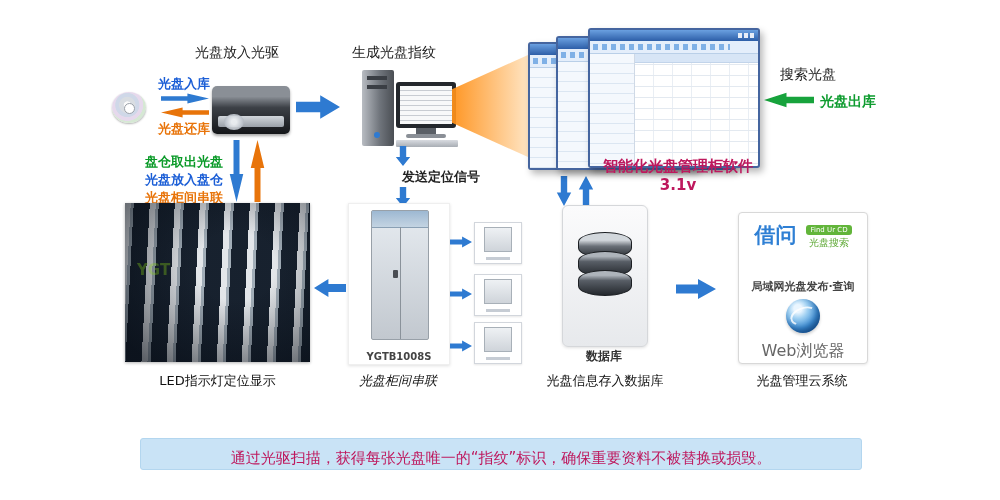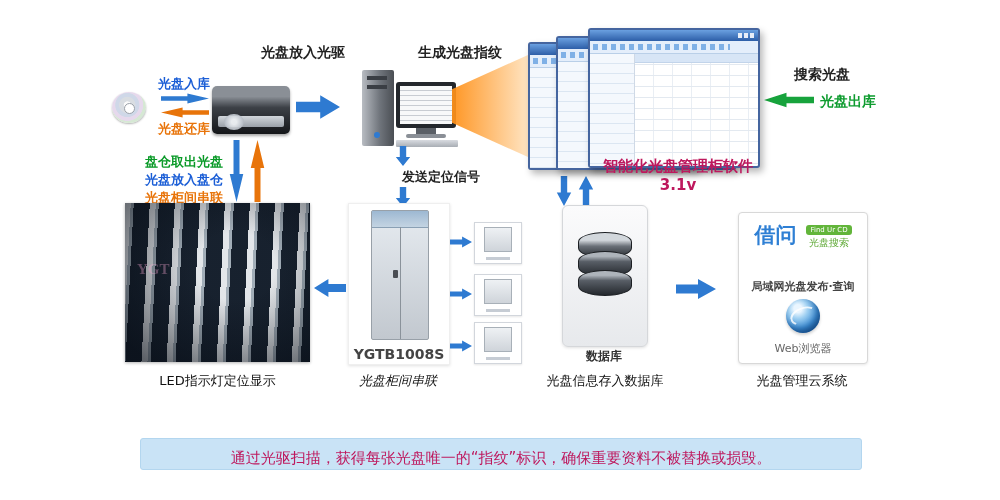--- a/index.html
+++ b/index.html
@@ -8,21 +8,21 @@
 
   
   .ar{position:absolute;}
   .ar-r{clip-path:polygon(0 30%,55% 30%,55% 5%,100% 50%,55% 95%,55% 70%,0 70%);}
   .ar-l{clip-path:polygon(100% 30%,45% 30%,45% 5%,0 50%,45% 95%,45% 70%,100% 70%);}
   .ar-d{clip-path:polygon(30% 0,70% 0,70% 55%,95% 55%,50% 100%,5% 55%,30% 55%);}
   .ar-u{clip-path:polygon(30% 100%,70% 100%,70% 45%,95% 45%,50% 0,5% 45%,30% 45%);}
   .blue{background:#2e7ad1;} .orange{background:#e8740a;} .green{background:#17a33c;}
 
   
-  .step-title{position:absolute;font-size:14px;font-weight:bold;color:#222;text-align:right;}
+  .step-title{position:absolute;font-size:14px;font-weight:normal;color:#222;text-align:left;}
   .cd{position:absolute;left:112px;top:92px;width:34px;height:31px;border-radius:50%;
       background:radial-gradient(circle at 45% 42%, #fafafa 0 13%, #d9dde2 15% 30%, #cfd8e8 33% 45%, #e6d9ec 48% 60%, #d6e8d4 62% 72%, #b4bac2 76% 100%);
       box-shadow:0 1px 2px rgba(0,0,0,.3);}
   .cd::after{content:"";position:absolute;left:50%;top:50%;width:9px;height:9px;margin:-5px 0 0 -5px;
       background:#fff;border:1px solid #9aa0a8;border-radius:50%;}
   .io-label{position:absolute;font-size:13px;font-weight:bold;}
   .drive{position:absolute;left:212px;top:86px;width:78px;height:48px;border-radius:5px;
       background:linear-gradient(180deg,#8a8f96 0 22%,#3c4046 45%,#141619);box-shadow:0 2px 3px rgba(0,0,0,.35);}
   .drive::before{content:"";position:absolute;left:6px;right:6px;bottom:7px;height:11px;border-radius:2px;
       background:linear-gradient(#d2d7dc,#9aa0a8);}
@@ -70,30 +70,30 @@
   .bin-label{position:absolute;font-size:13px;font-weight:bold;white-space:nowrap;}
   .signal-label{position:absolute;left:402px;top:168px;font-size:13px;font-weight:bold;color:#222;white-space:nowrap;}
 
   
   .led-photo{position:absolute;left:125px;top:203px;width:185px;height:159px;background:#0c1320;overflow:hidden;
       box-shadow:0 1px 3px rgba(0,0,0,.3);}
   .led-photo .stripes{position:absolute;left:-18px;top:-12px;width:118%;height:132%;transform:rotate(-4deg);
       background:repeating-linear-gradient(97deg,#eef1f4 0 6px,#aab6c0 6px 9px,#18222f 9px 25px);opacity:.95;}
   .led-photo .shade{position:absolute;inset:0;
       background:radial-gradient(ellipse at 60% 40%,transparent 25%,rgba(5,10,18,.6) 90%);}
-  .led-wm{position:absolute;left:12px;top:58px;font-size:15px;color:#f9a8d4;opacity:.35;z-index:2;font-weight:bold;font-family:Liberation Serif, serif;}
+  .led-wm{position:absolute;left:12px;top:58px;font-size:15px;color:#84cc16;opacity:.35;z-index:2;font-weight:bold;}
 
   .photo-panel{position:absolute;background:#fff;border:1px solid #efefef;box-shadow:0 1px 3px rgba(0,0,0,.12);}
   .cab-body{position:absolute;left:22px;top:6px;width:56px;height:128px;border:1px solid #98a0a8;border-radius:2px;
       background:linear-gradient(180deg,#e6ebf0,#c2c8cf);}
   .cab-body::before{content:"";position:absolute;left:0;right:0;top:0;height:16px;
       background:linear-gradient(180deg,#9db8d2,#c4d4e2);border-bottom:1px solid #8aa0b4;}
   .cab-body::after{content:"";position:absolute;left:50%;top:16px;bottom:0;width:1px;background:#8a929a;}
   .cab-lock{position:absolute;left:44px;top:66px;width:5px;height:8px;background:#4a4e54;border-radius:1px;}
-  .cab-model{position:absolute;left:0;right:0;bottom:2px;text-align:center;font-size:14px;font-weight:bold;color:#444;}
+  .cab-model{position:absolute;left:0;right:0;bottom:2px;text-align:center;font-size:10px;font-weight:bold;color:#444;}
 
   .mini-cab{position:absolute;width:46px;height:40px;background:#fff;border:1px solid #d2d6dc;box-shadow:0 1px 2px rgba(0,0,0,.1);}
   .mini-cab::before{content:"";position:absolute;left:9px;top:4px;right:9px;bottom:11px;
       background:linear-gradient(180deg,#eef1f4,#cfd4da);border:1px solid #a8b0b8;}
   .mini-cab::after{content:"";position:absolute;left:11px;bottom:3px;right:11px;height:3px;background:#c6ccd4;}
 
   .db-panel{position:absolute;left:562px;top:205px;width:84px;height:140px;border-radius:6px;
       background:linear-gradient(180deg,#fbfbfc,#e7e9ec);border:1px solid #d5d7da;box-shadow:0 1px 3px rgba(0,0,0,.12);}
   .db-cyl{position:absolute;left:50%;top:26px;transform:translateX(-50%);width:54px;}
   .db-disc{height:26px;margin-top:-7px;border-radius:50%/38%;border:1px solid #1c1f23;box-sizing:border-box;
@@ -107,21 +107,21 @@
   .cloud-brand{color:#2e7fd4;font-size:21px;font-weight:bold;line-height:1;}
   .cloud-badge-col{display:flex;flex-direction:column;align-items:center;gap:1px;}
   .cloud-badge{background:#62b53a;color:#fff;font-size:7px;padding:1px 4px;border-radius:3px;white-space:nowrap;}
   .cloud-badge-sub{color:#5ca832;font-size:10px;white-space:nowrap;}
   .cloud-line{position:absolute;top:66px;left:0;right:0;text-align:center;font-size:11px;font-weight:bold;color:#444;}
   .globe{position:absolute;left:50%;top:86px;margin-left:-17px;width:34px;height:34px;border-radius:50%;
       background:radial-gradient(circle at 35% 28%,#eaf6ff 0 12%,#9fd0f2 30%,#3e8fd6 60%,#1a5fa8 85%,#134a85);
       box-shadow:inset -3px -4px 6px rgba(0,30,70,.4),0 2px 3px rgba(0,0,0,.18);}
   .globe::after{content:"";position:absolute;left:4px;top:8px;width:24px;height:14px;border:2px solid rgba(255,255,255,.8);
       border-bottom-color:transparent;border-right-color:transparent;border-radius:50%;transform:rotate(-18deg);}
-  .cloud-browser{position:absolute;top:128px;left:0;right:0;text-align:center;font-size:11px;color:#666;}
+  .cloud-browser{position:absolute;top:128px;left:0;right:0;text-align:center;font-size:16px;color:#666;}
 
   .caption{position:absolute;top:372px;text-align:center;font-size:13px;color:#111;white-space:nowrap;}
 
   .banner{position:absolute;left:140px;top:438px;width:722px;height:32px;background:#c9e3f6;border:1px solid #b3d6ef;
       border-radius:3px;box-sizing:border-box;display:flex;align-items:center;justify-content:center;}
   .banner span{font-size:15px;color:#be185d;margin-top:8px;}
 </style>
 </head>
 <body>
 

